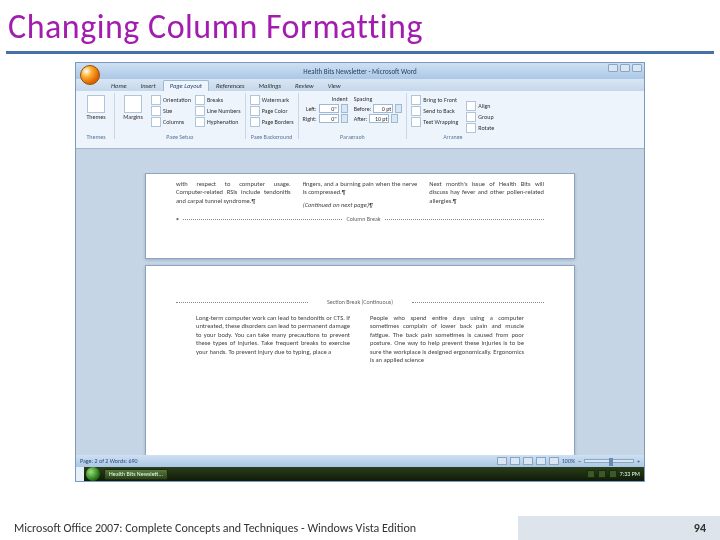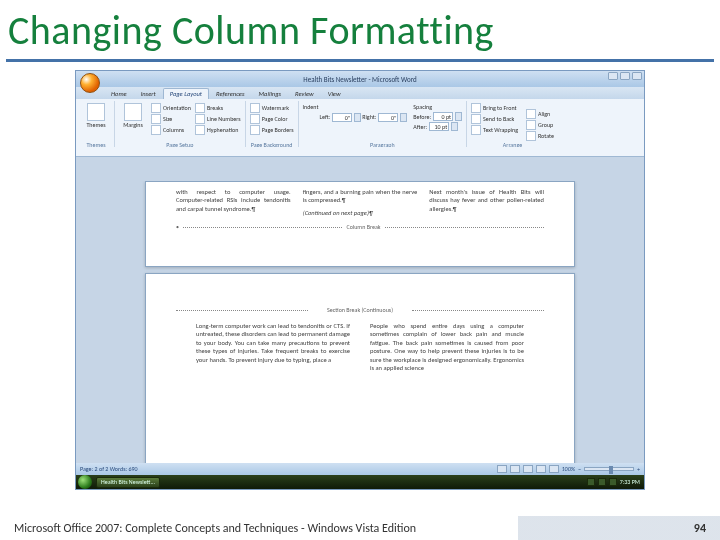--- a/index.html
+++ b/index.html
@@ -1,17 +1,17 @@
 <!DOCTYPE html>
 <html><head>
 <meta charset="utf-8">
 <style>
   * { box-sizing: border-box; margin: 0; padding: 0; }
   body { width: 720px; height: 540px; background: #fff; font-family: Calibri, Arial, sans-serif; position: relative; overflow: hidden; }
-  .slide-title { font-size: 40px; color: #15803d; padding: 6px 8px 4px; font-weight: 400; letter-spacing: 0.5px; }
+  .slide-title { font-size: 34px; color: #a21caf; padding: 6px 8px 4px; font-weight: 400; letter-spacing: 0.5px; }
   .title-underline { height: 3px; background: #4472a8; margin: 0 6px 8px; }
   .screenshot { margin: 0 auto; width: 570px; height: 420px; background: #e6eef7; border: 1px solid #7a9ac0; position: relative; font-size: 7px; color: #333; }
   
   .word-titlebar { height: 16px; background: linear-gradient(#cfe0f2,#aac8e6); display:flex; align-items:center; justify-content:center; font-size:7px; color:#2a3f5f; position:relative; }
   .win-buttons { position:absolute; right:2px; top:1px; display:flex; gap:2px; }
   .win-buttons span { width:10px; height:8px; background:#dbe6f3; border:1px solid #8aa5c2; border-radius:1px; }
   .ribbon-tabs { height:12px; background:linear-gradient(#d9e6f3,#c4d7eb); display:flex; align-items:flex-end; gap:0; padding-left:28px; font-size:6.5px;font-style:italic; }
   .office-btn { position:absolute; left:4px; top:2px; width:20px; height:20px; border-radius:50%; background:radial-gradient(circle at 30% 30%, #fff 0%, #ffb030 30%, #e06000 70%); border:1px solid #905010; z-index:2; }
   .qat { position:absolute; left:26px; top:3px; display:flex; gap:2px; }
   .qat span { width:8px; height:8px; background:#cfe0f2; border:1px solid #8aa5c2; border-radius:1px; }
@@ -42,21 +42,21 @@
   .section-break::before { left:0; } .section-break::after { right:0; }
   .col-break-row { display:flex; align-items:center; font-size:6px; color:#666; padding:0 30px 4px; gap:4px; }
   .col-break-row .dots { flex:1; border-top:1px dotted #888; }
   .italic { font-style:italic; }
   
   .statusbar { position:absolute; left:0; right:0; bottom:14px; height:12px; background:linear-gradient(#cfe0f2,#aac8e6); display:flex; align-items:center; justify-content:space-between; font-size:6px; padding:0 4px; color:#2a4b7c; }
   .statusbar .right { display:flex; align-items:center; gap:3px;font-style:italic; }
   .view-btn { width:10px; height:8px; background:#dbe6f3; border:1px solid #8aa5c2; }
   .zoom-track { width:50px; height:4px; background:#dbe6f3; border:1px solid #8aa5c2; position:relative; }
   .zoom-track::after { content:""; position:absolute; left:50%; top:-2px; width:4px; height:8px; background:#6a8ab0; }
-  .taskbar { position:absolute; left:0; right:0; bottom:0; height:14px; background:linear-gradient(#2a3f1a,#0f1a08); display:flex; align-items:center; gap:4px; padding-right:4px; }
+  .taskbar { position:absolute; left:8px; right:0; bottom:0; height:14px; background:linear-gradient(#2a3f1a,#0f1a08); display:flex; align-items:center; gap:4px; padding-right:4px; }
   .start-orb { width:14px; height:14px; border-radius:50%; background:radial-gradient(circle at 35% 35%, #9de27a 0%, #2a7a1a 60%, #0b3006 100%); margin-left:2px; }
   .task-btn { height:11px; background:linear-gradient(#5a7a3a,#2a3f1a); border:1px solid #1a2a0a; border-radius:2px; font-size:6px; color:#dfe; padding:0 4px; display:flex; align-items:center; }
   .tray { margin-left:auto; font-size:6px; color:#dfe; display:flex; align-items:center; gap:3px; }
   .tray-ico { width:8px; height:8px; background:#3a5a2a; border:1px solid #1a2a0a; }
   
   .slide-footer { position:absolute; left:0; right:0; bottom:0; height:24px; display:flex; align-items:center; justify-content:space-between; font-size:12px; padding:0 14px; color:#333; }
   .slide-footer::before { content:""; position:absolute; inset:0; background:linear-gradient(90deg,#fff 0%,#fff 72%, #1f497d 72%, #1f497d 100%); opacity:.15; z-index:-1; }
   .page-number { font-weight:600; }
 </style>
 </head>
@@ -150,21 +150,21 @@
           </div>
         <div class="mini-btn">
             <span class="mico"></span>
             <span>Page Borders</span>
           </div>
       </div>
       <div class="group-label">Page Background</div>
     </div>
     <div class="group">
       <div style="display:flex; gap:6px;">
-        <div style="display:flex; gap:1px;">
+        <div style="display:flex; flex-direction:column; gap:1px;align-items:flex-end;">
           <div style="font-size:6px;">Indent</div>
           <div class="spin">
               <span>Left:</span>
               <span class="field">0"</span>
               <span class="arrows"></span>
             </div>
           <div class="spin">
               <span>Right:</span>
               <span class="field">0"</span>
               <span class="arrows"></span>

